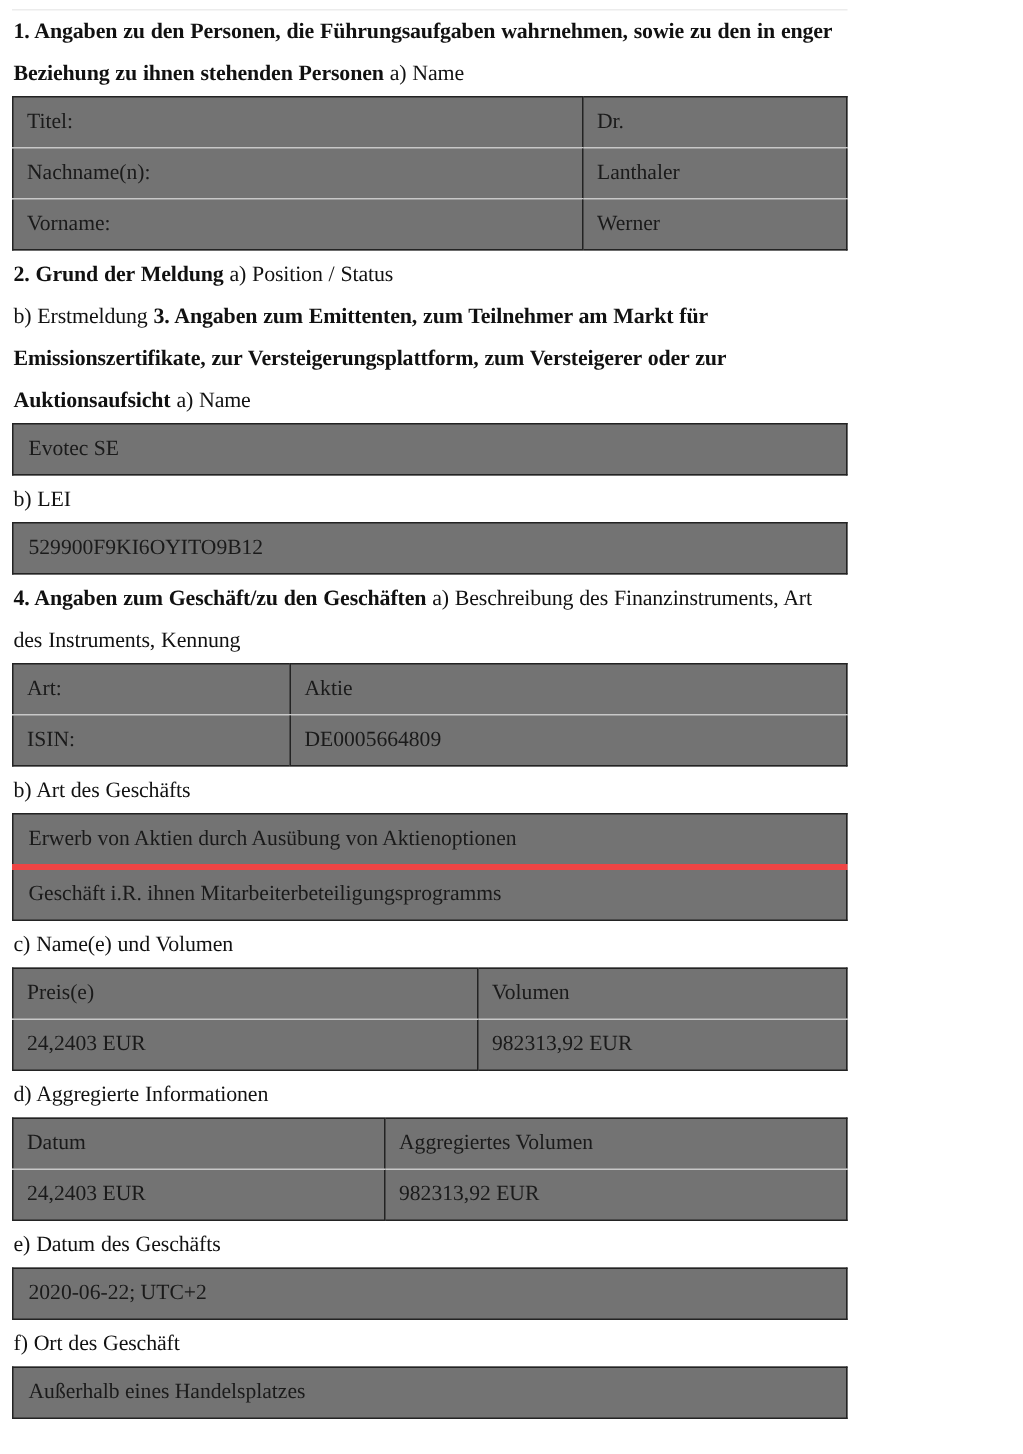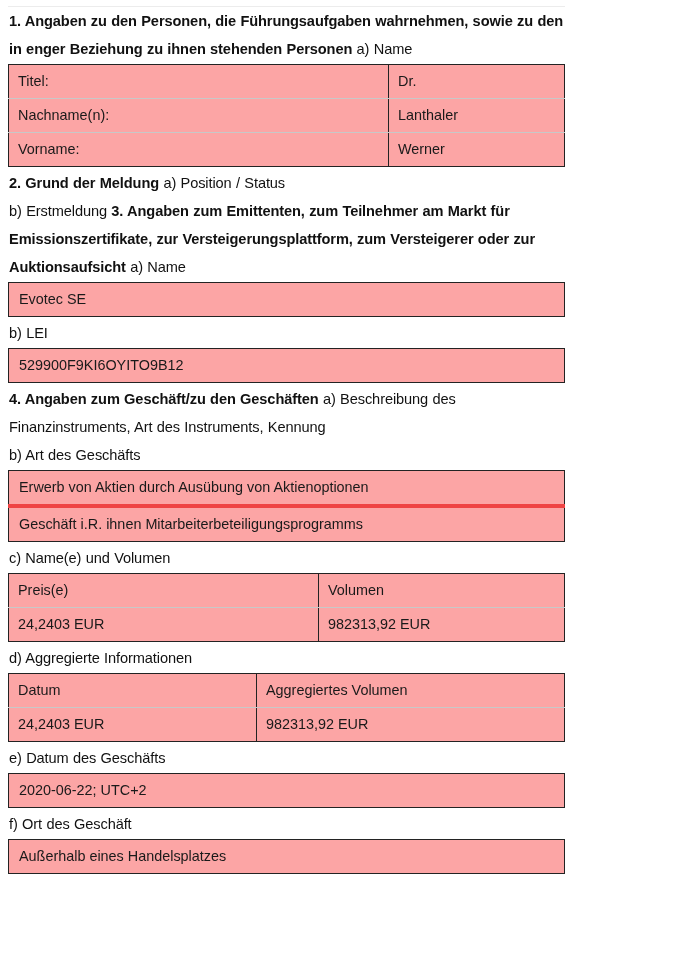--- a/index.html
+++ b/index.html
@@ -14,20 +14,21 @@
     font-family: "Liberation Sans", "DejaVu Sans", sans-serif;
     color: #1a1a1a;
     -webkit-font-smoothing: antialiased;
     overflow: hidden;
   }
   .page {
     position: relative;
     width: 573px;
     box-sizing: border-box;
     padding: 0 8px;
+    font-family: Liberation Serif, serif;
   }
   .top-rule {
     height: 1px;
     background: #ececec;
     margin: 6px 0 0 0;
   }
   .heading {
     font-size: 14.6px;
     line-height: 28px;
     letter-spacing: -0.1px;
@@ -38,21 +39,21 @@
   }
   .heading .b { font-weight: bold; }
   .heading .n { font-weight: normal; }
 
   .tbl {
     width: 100%;
     border-collapse: collapse;
     table-layout: fixed;
     border: 1px solid #232323;
     margin: 1px 0 2px 0;
-    background: #fca5a5;
+    background: #737373;
     padding-left: 36px;
   }
   .tbl td {
     border: 0;
     border-bottom: 1px solid #c8c8c8;
     font-size: 14.4px;
     line-height: 17px;
     padding: 8px 0 8px 9px;
     color: #1a1a1a;
     vertical-align: middle;
@@ -120,20 +121,36 @@
     <tbody>
       <tr>
         <td>529900F9KI6OYITO9B12</td>
       </tr>
     </tbody>
   </table>
 
   <p class="heading"><span class="b">4. Angaben zum Geschäft/zu den Geschäften</span>
     <span class="n">a) Beschreibung des Finanzinstruments, Art des Instruments, Kennung</span></p>
 
+  <table class="tbl">
+    <colgroup>
+        <col style="width:185px">
+        <col>
+      </colgroup>
+    <tbody>
+      <tr>
+        <td class="split">Art:</td>
+        <td>Aktie</td>
+      </tr>
+      <tr>
+        <td class="split">ISIN:</td>
+        <td>DE0005664809</td>
+      </tr>
+    </tbody>
+  </table>
 
   <p class="heading"><span class="n">b) Art des Geschäfts</span></p>
 
   <table class="tbl single stack">
     <tbody>
       <tr>
         <td>Erwerb von Aktien durch Ausübung von Aktienoptionen</td>
       </tr>
       <tr>
         <td>Geschäft i.R. ihnen Mitarbeiterbeteiligungsprogramms</td>

